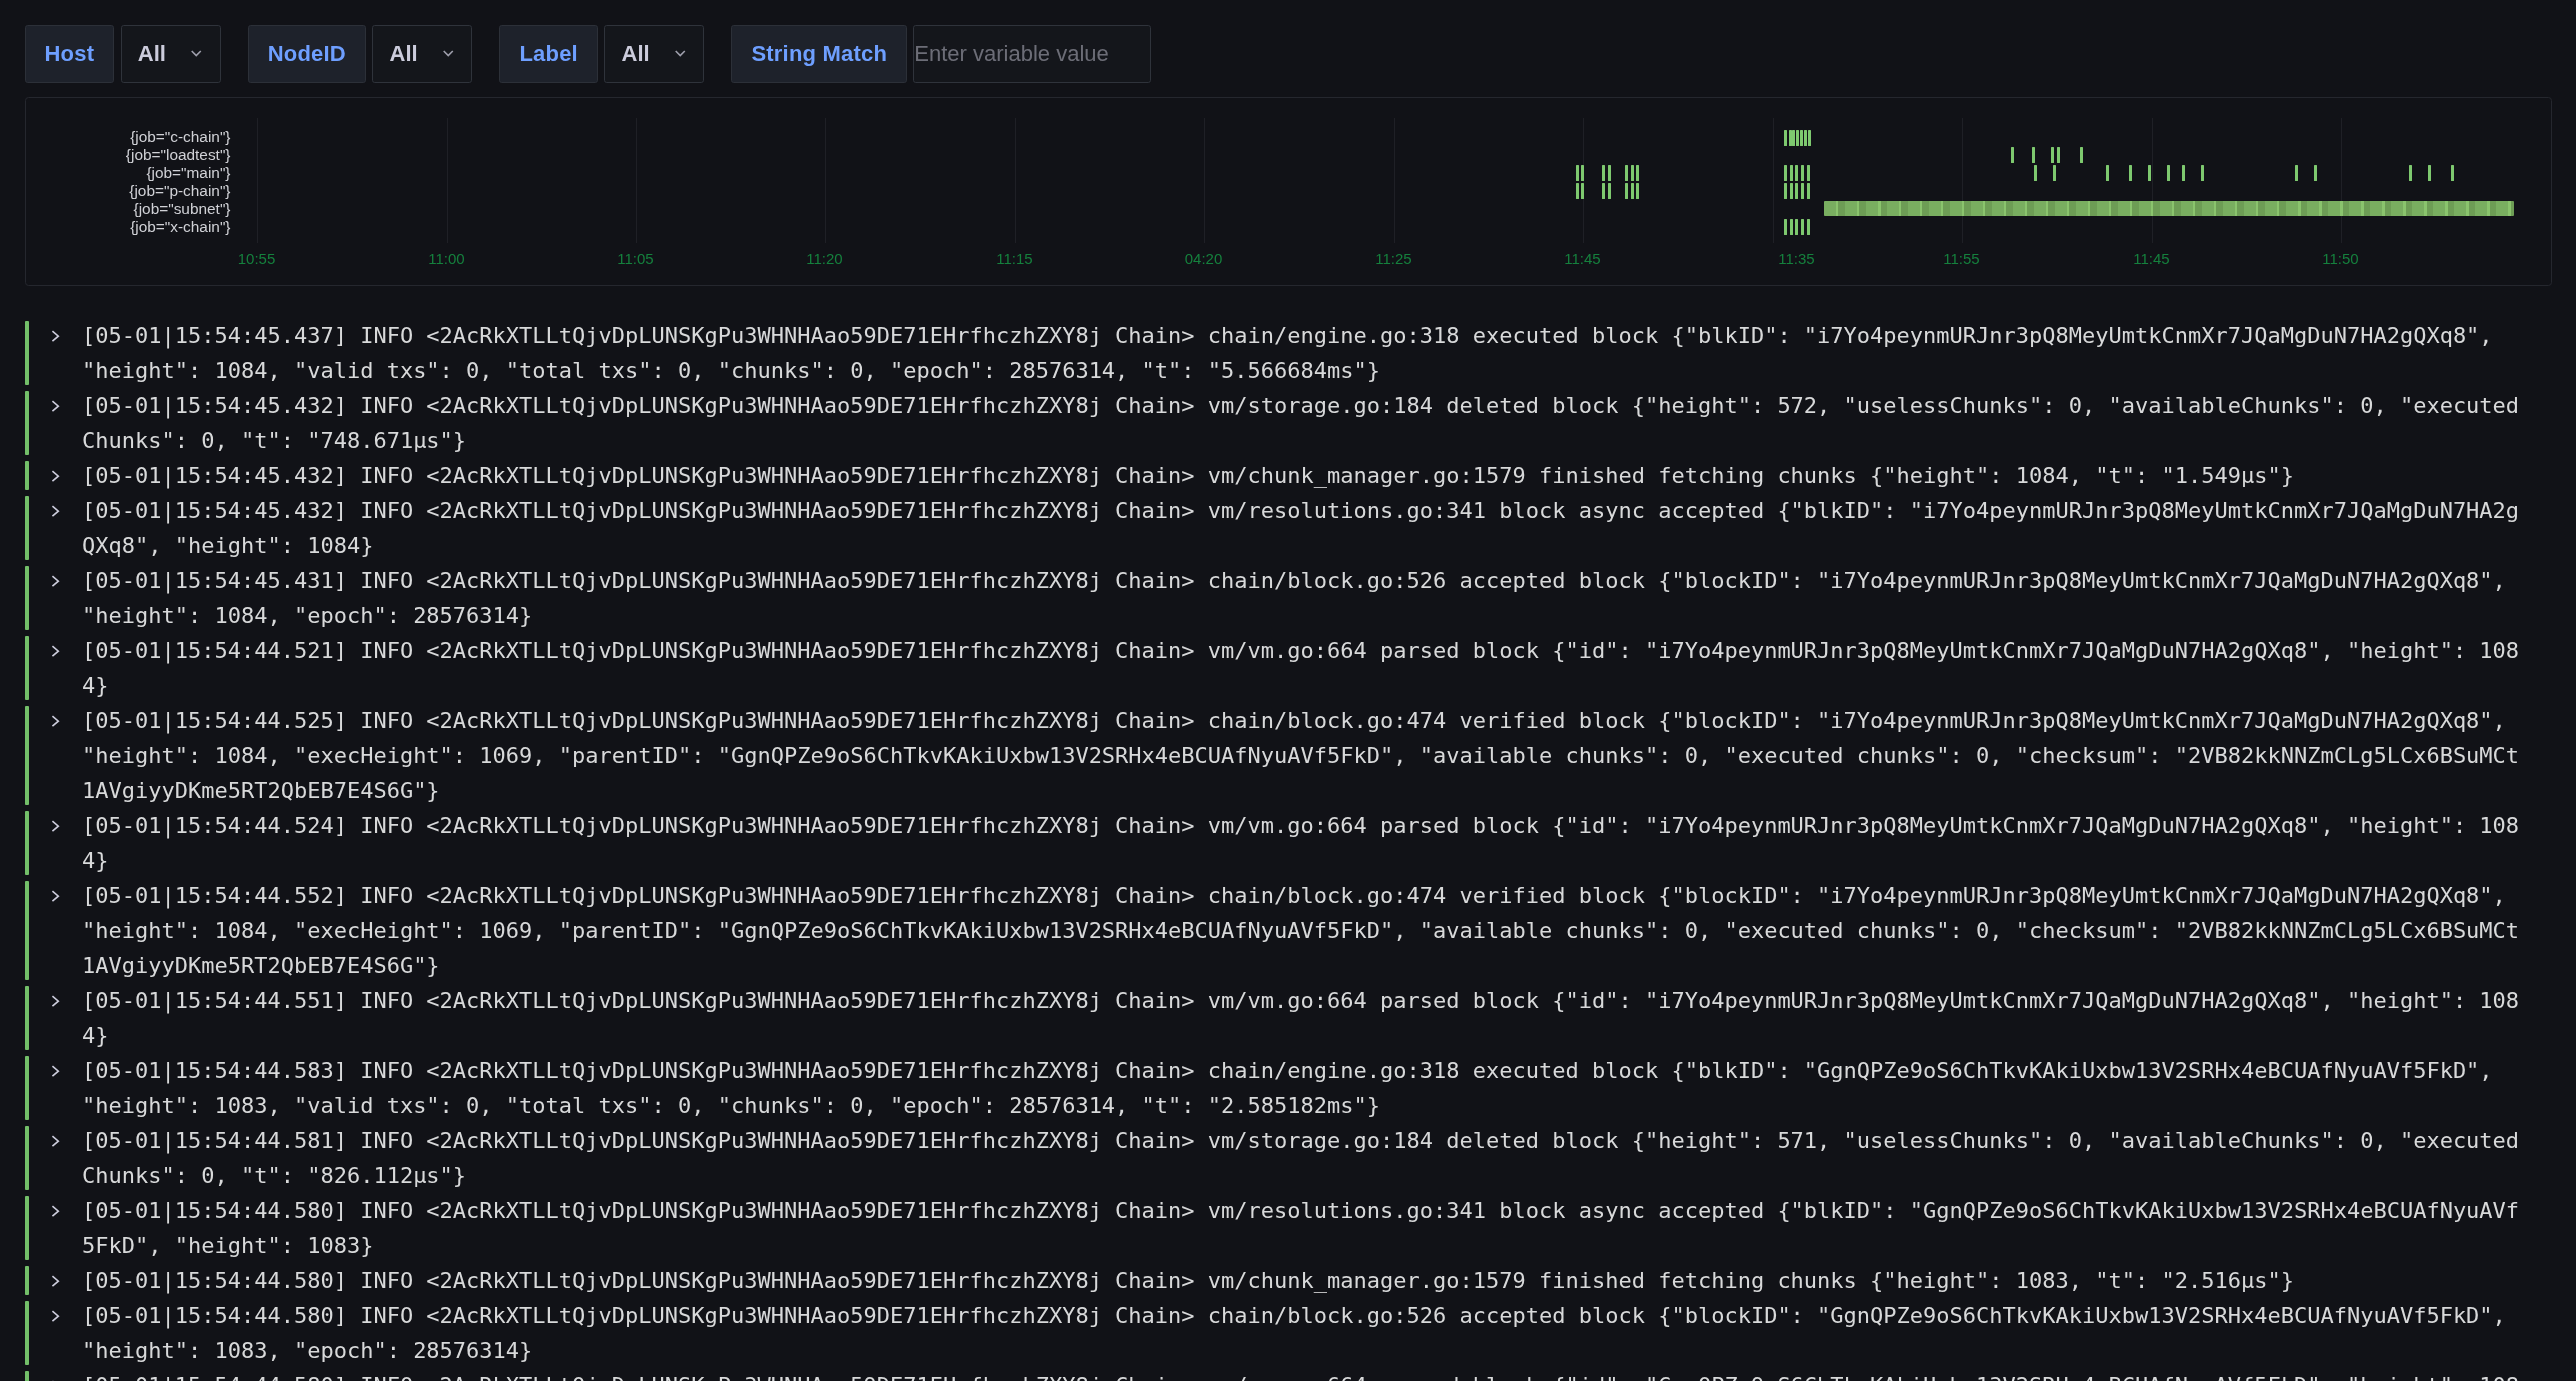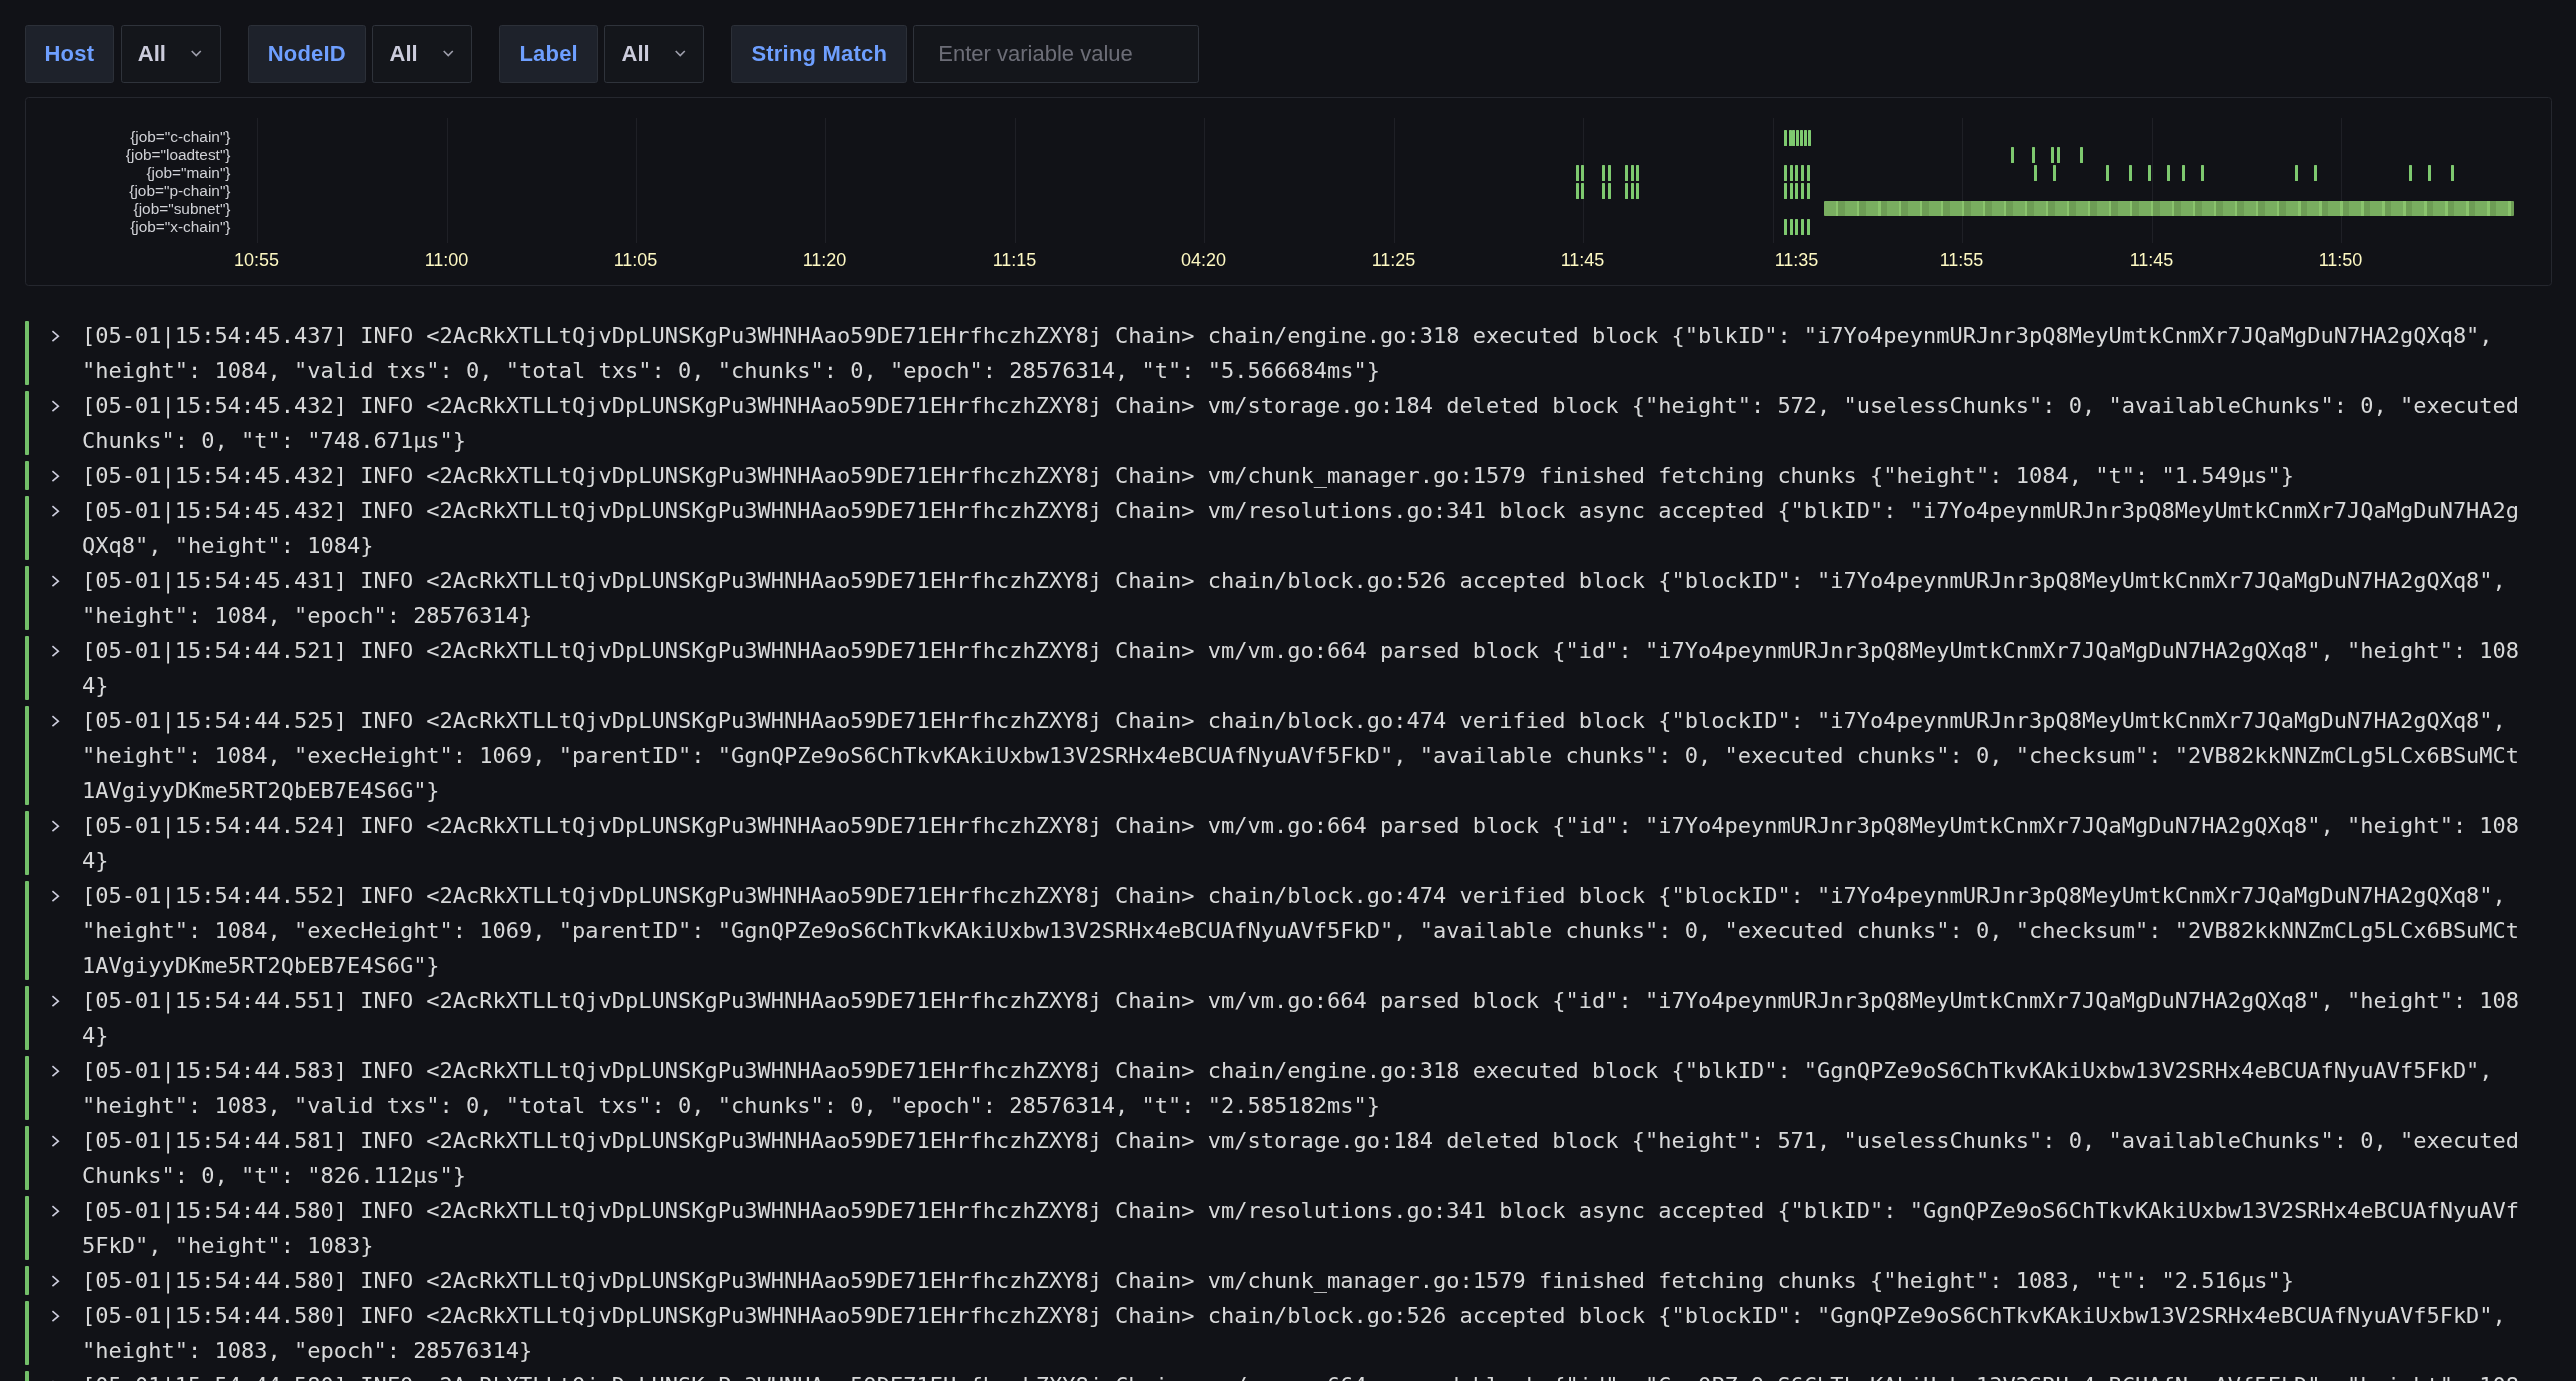--- a/index.html
+++ b/index.html
@@ -16,41 +16,41 @@
     background:#1e222b;border:0.9px solid #2c3038;border-radius:2.7px;
     color:#6e9fff;font-size:22px;font-weight:600;letter-spacing:0.2px;
   }
   .var-value{
     height:56px;display:flex;align-items:center;gap:23px;padding:0 16.3px;
     background:#14161b;border:0.9px solid #2f333b;border-radius:2.7px;
     color:#ccccdc;font-size:22px;font-weight:600;cursor:pointer;
   }
   .var-value svg{opacity:.75;}
   .var-input{
-    height:56px;width:236px;padding:0 24px;
+    height:56px;width:236px;padding:0 0;
     background:#14161b;border:0.9px solid #2f333b;border-radius:2.7px;
     color:#ccccdc;font-size:22px;outline:none;
     font-family:"Liberation Sans",sans-serif;
   }
   .var-input::placeholder{color:rgba(204,204,220,.48);}
   
   .hist-panel{
     position:absolute;left:24.5px;top:97px;width:2525px;height:187px;
     background:#111217;border:0.9px solid #25272e;border-radius:3.6px;
   }
   .series-labels{position:absolute;left:0;top:30px;width:205px;}
   .series-label{
     height:18px;line-height:18px;text-align:right;
     color:#d0d1d6;font-size:15.4px;white-space:nowrap;
   }
   .plot{position:absolute;left:0;top:0;right:5.4px;bottom:0;}
   .gridline{position:absolute;width:0.9px;top:20px;height:125px;background:rgba(204,204,220,.08);}
   .x-label{
     position:absolute;top:152px;transform:translateX(-50%);
-    color:#fef9c3;font-size:18px;white-space:nowrap;
+    color:#15803d;font-size:15px;white-space:nowrap;
   }
   .tickmark{position:absolute;width:3.6px;height:16.3px;background:#7ec96f;border-radius:0.5px;}
   .band{
     position:absolute;height:15.4px;border-radius:0.9px;
     background:repeating-linear-gradient(90deg,#79ae60 0 11.8px,#8ac46d 11.8px 14.5px,#6d9d55 14.5px 21px);
   }
   
   .log-list{position:absolute;left:24.5px;top:318px;width:2527px;}
   .log-entry{display:flex;align-items:stretch;cursor:pointer;}
   .level-bar{width:4.5px;background:#73bf69;margin:2.7px 0;border-radius:0.9px;flex:none;}

